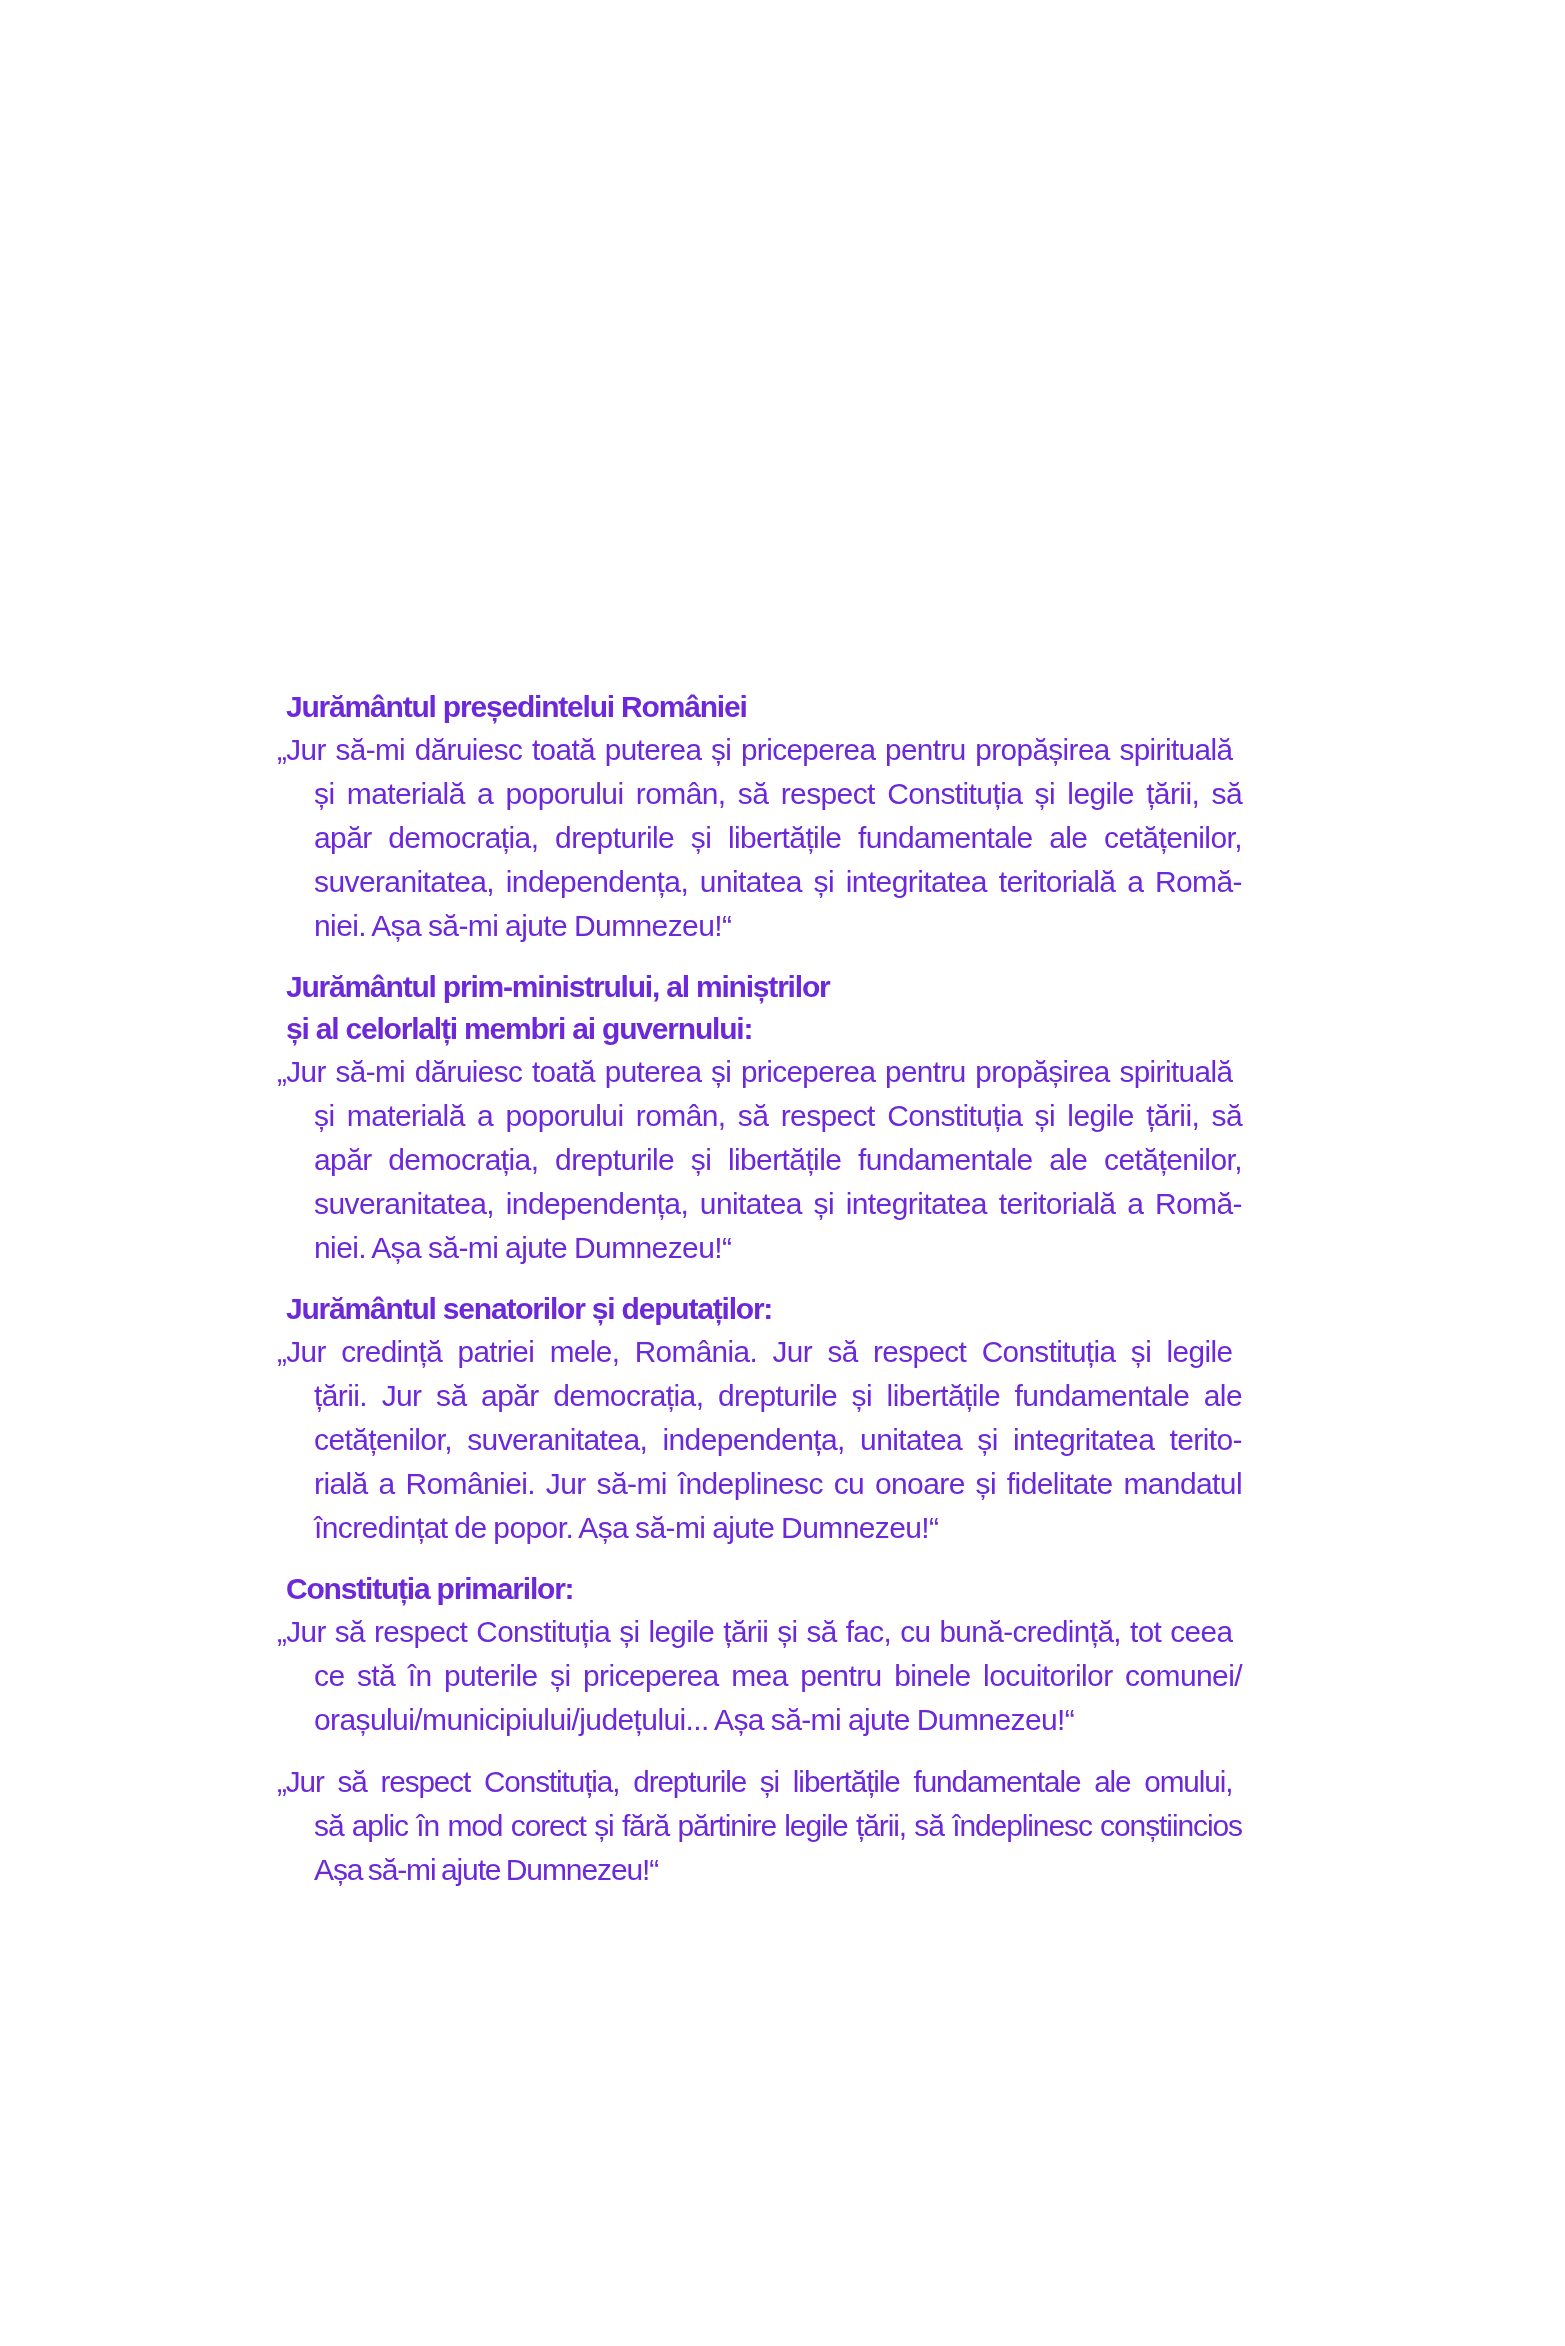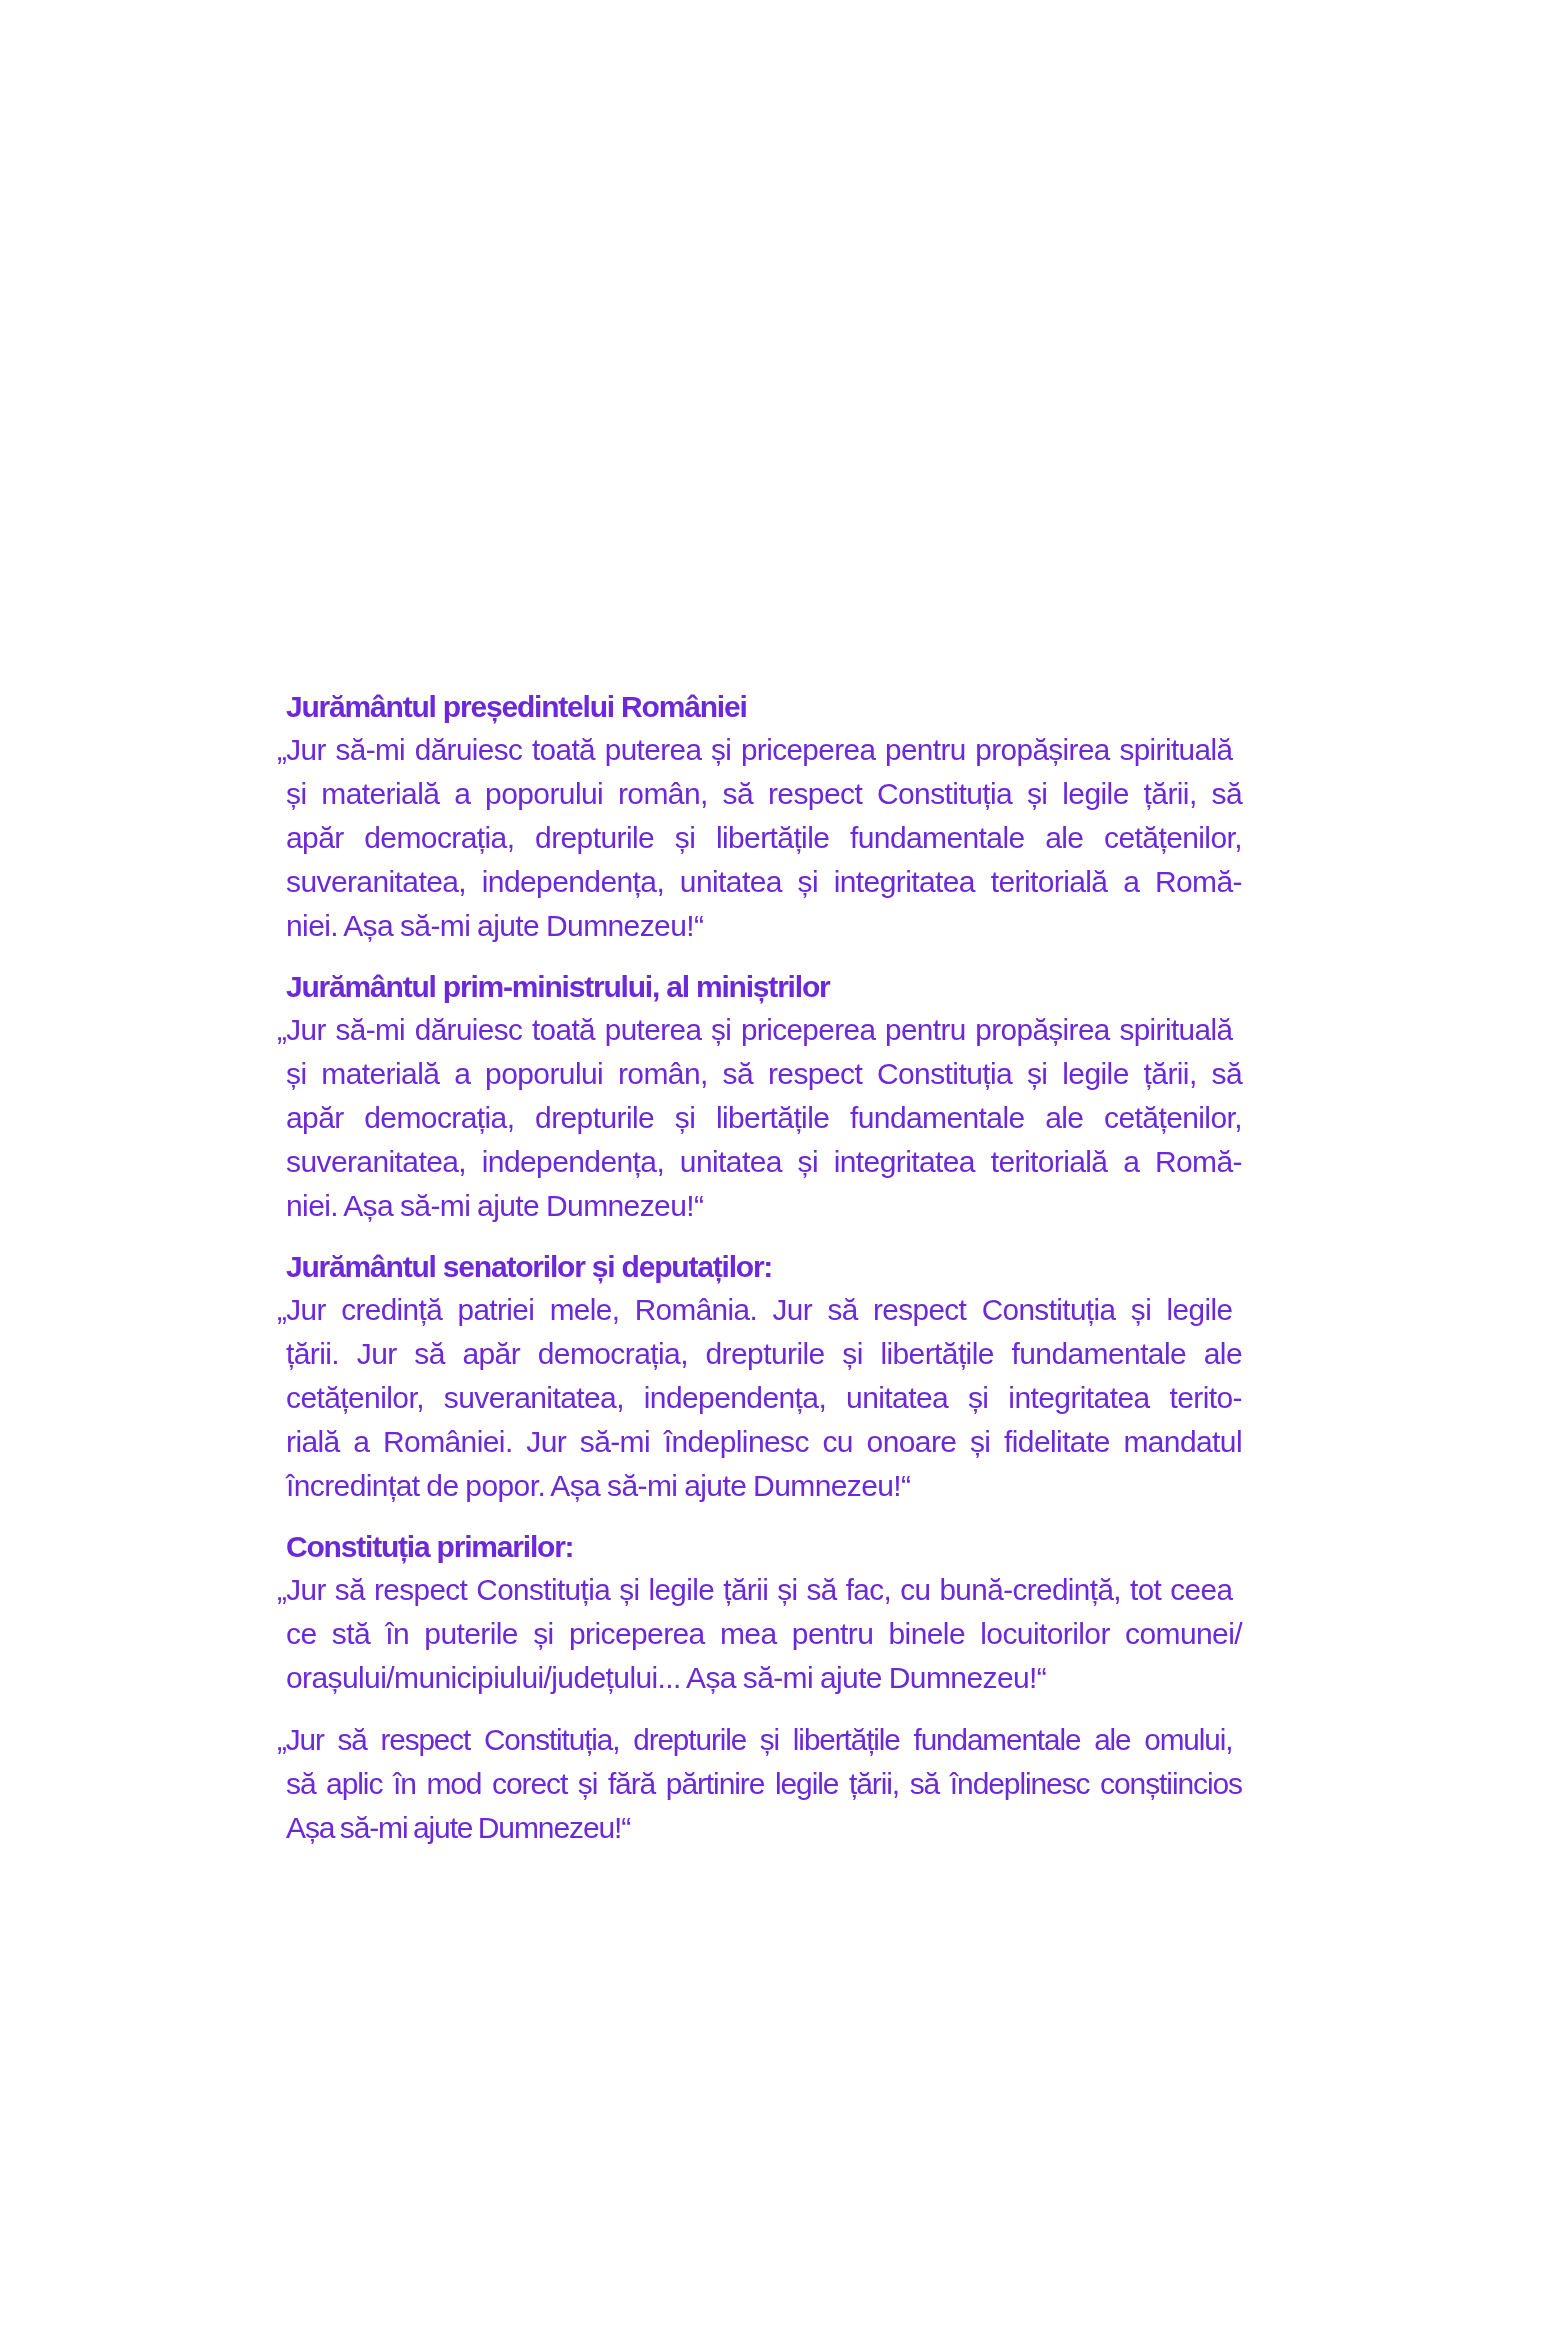--- a/index.html
+++ b/index.html
@@ -23,20 +23,21 @@
   .line {
     font-size: 30px;
     line-height: 44px;
     height: 44px;
     letter-spacing: -0.6px;
     word-spacing: -0.9px;
     text-align: justify;
     text-align-last: justify;
     white-space: nowrap;
     overflow: visible;
+    margin-left: 28px;
   }
   .line.first { margin-left: -9.5px; }
   .line.last { text-align-last: left; }
   .lines-dense .line { letter-spacing: -1.1px; word-spacing: -1.9px; }
 </style>
 </head>
 <body>
 
 <div class="page">
 
@@ -46,20 +47,21 @@
       <div class="line first" style="transform-origin: left top; transform: scaleX(0.99); width: 965px;">„Jur să-mi dăruiesc toată puterea și priceperea pentru propășirea spirituală</div>
       <div class="line">și materială a poporului român, să respect Constituția și legile țării, să</div>
       <div class="line">apăr democrația, drepturile și libertățile fundamentale ale cetățenilor,</div>
       <div class="line">suveranitatea, independența, unitatea și integritatea teritorială a Romă-</div>
       <div class="line last">niei. Așa să-mi ajute Dumnezeu!“</div>
     </div>
   </section>
 
   <section class="section">
     <div class="heading">Jurământul prim-ministrului, al miniștrilor</div>
+    <div class="heading">și al celorlalți membri ai guvernului:</div>
     <div>
       <div class="line first" style="transform-origin: left top; transform: scaleX(0.99); width: 965px;">„Jur să-mi dăruiesc toată puterea și priceperea pentru propășirea spirituală</div>
       <div class="line">și materială a poporului român, să respect Constituția și legile țării, să</div>
       <div class="line">apăr democrația, drepturile și libertățile fundamentale ale cetățenilor,</div>
       <div class="line">suveranitatea, independența, unitatea și integritatea teritorială a Romă-</div>
       <div class="line last">niei. Așa să-mi ajute Dumnezeu!“</div>
     </div>
   </section>
 
   <section class="section">

